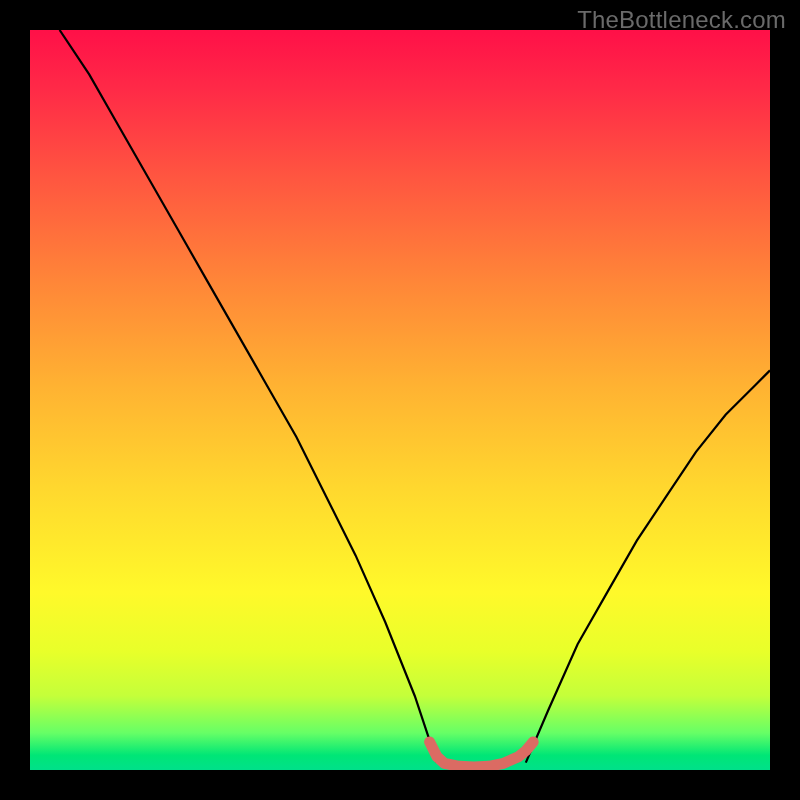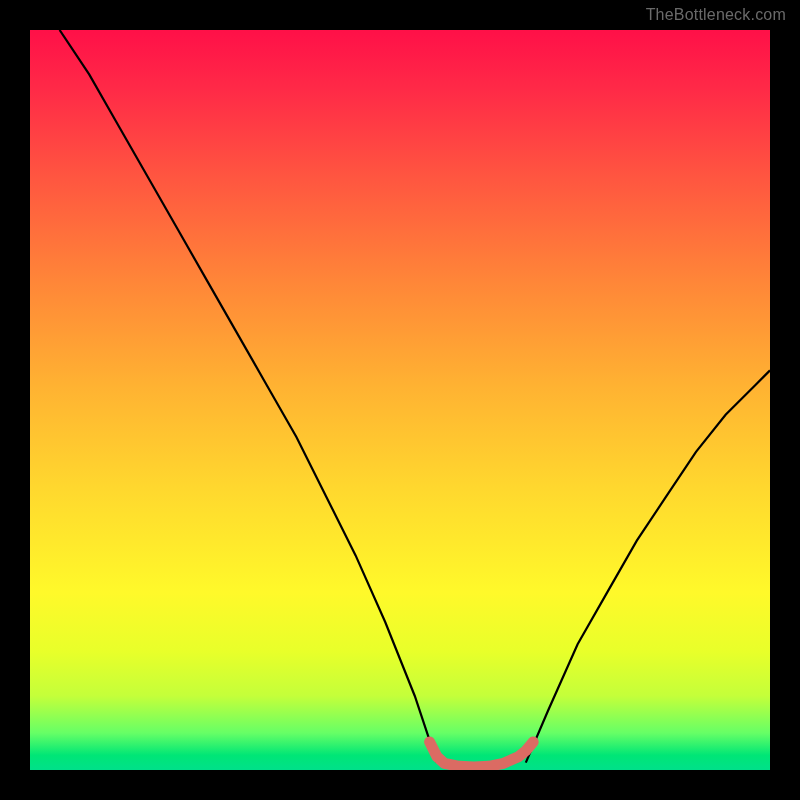--- a/index.html
+++ b/index.html
@@ -15,21 +15,21 @@
     position: relative;
     width: 800px;
     height: 800px;
     background: #000;
   }
   .watermark {
     position: absolute;
     top: 6px;
     right: 14px;
     color: #6a6a6a;
-    font-size: 16px;
+    font-size: 24px;
     font-weight: 400;
     letter-spacing: 0.2px;
     z-index: 5;
   }
   .plot-area {
     position: absolute;
     left: 30px;
     top: 30px;
     width: 740px;
     height: 740px;

